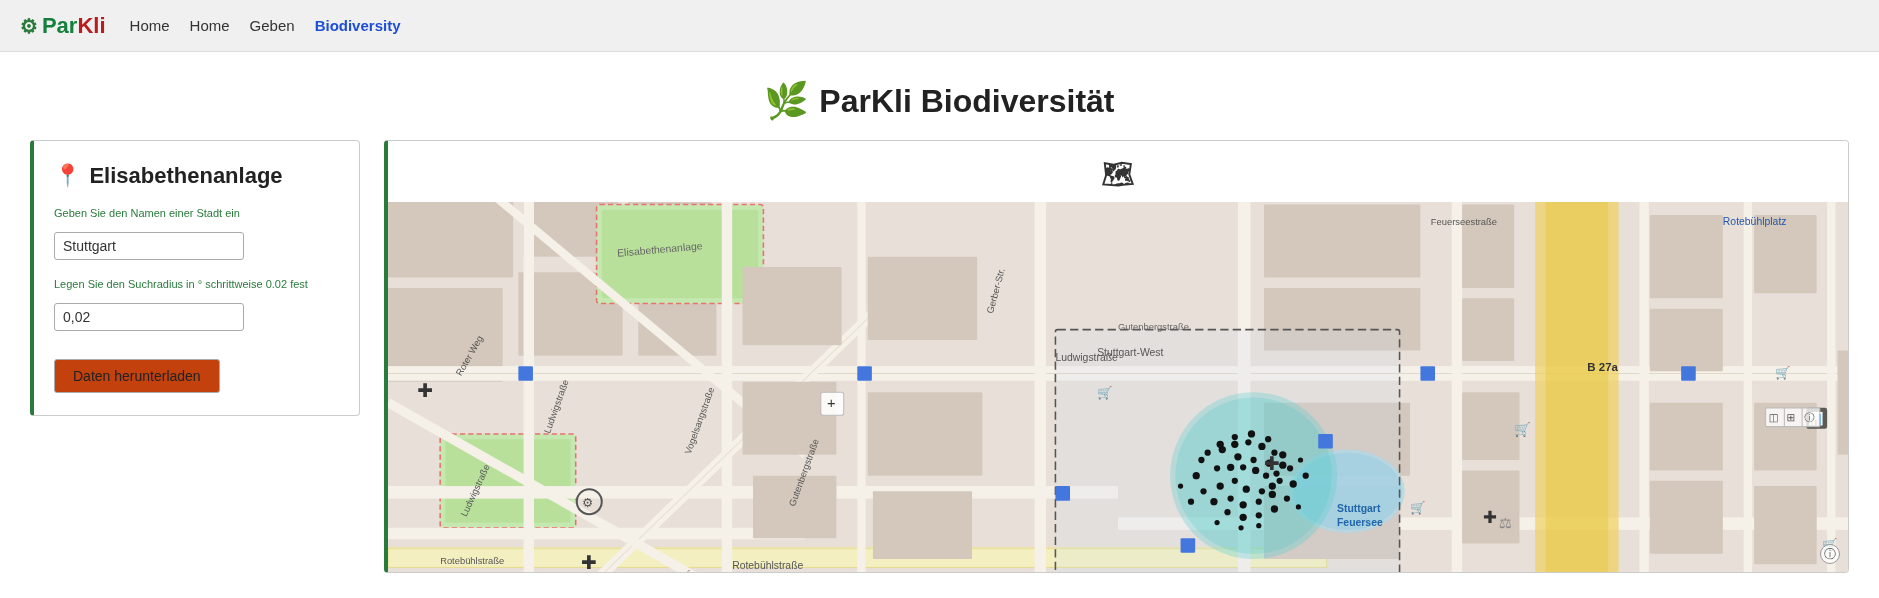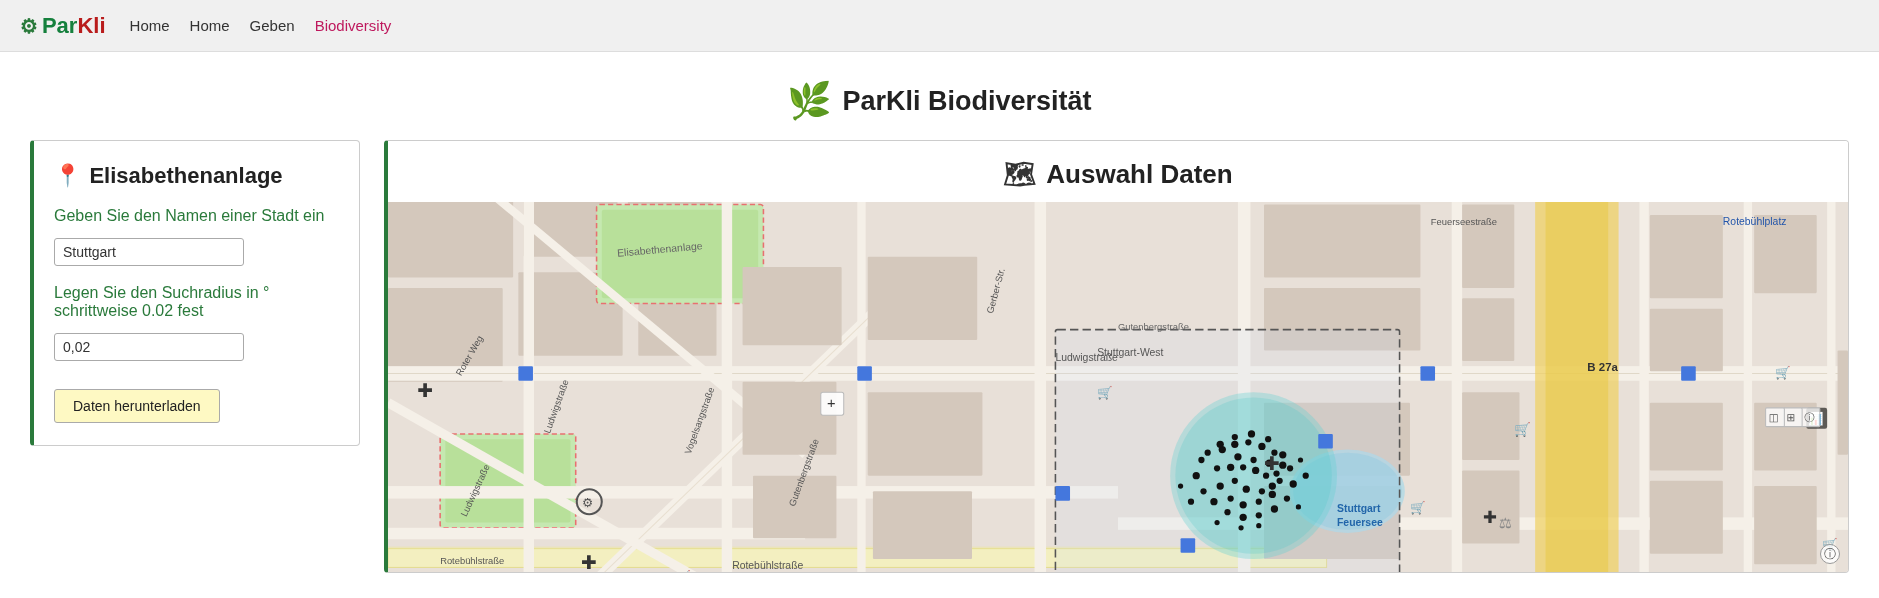--- a/index.html
+++ b/index.html
@@ -34,22 +34,22 @@
       display: flex;
       gap: 20px;
       list-style: none;
     }
     .nav-links li a {
       text-decoration: none;
       color: #333;
       font-size: 15px;
     }
     .nav-links li a.active {
-      font-weight: normal;
-      color: #be185d;
+      font-weight: bold;
+      color: #1d4ed8;
     }
 
     
     .page-content {
       background: #fff;
       min-height: calc(100vh - 52px);
     }
 
     
     .page-title-bar {
@@ -57,21 +57,21 @@
       justify-content: center;
       align-items: center;
       padding: 28px 0 18px 0;
       gap: 10px;
     }
     .page-title-bar .title-icon {
       font-size: 36px;
       color: #2a7a3b;
     }
     .page-title-bar h1 {
-      font-size: 27px;
+      font-size: 32px;
       font-weight: bold;
       color: #222;
     }
 
     
     .main-layout {
       display: flex;
       flex-direction: row;
       padding: 0 30px 30px 30px;
       gap: 24px;
@@ -98,41 +98,41 @@
       font-size: 22px;
       font-weight: bold;
       color: #222;
       margin-bottom: 8px;
     }
     .panel-title .loc-icon {
       font-size: 22px;
       color: #333;
     }
     .field-label {
-      font-size: 16px;
+      font-size: 11px;
       color: #2a7a3b;
       margin-bottom: 3px;
     }
     .text-input {
       width: 100%;
       border: 1px solid #aaa;
       border-radius: 3px;
       padding: 5px 8px;
       font-size: 14px;
       color: #333;
       margin-bottom: 8px;
       max-width: 190px;
     }
     .download-btn {
       display: inline-block;
       margin-top: 10px;
       padding: 8px 18px;
       border: 1px solid #aaa;
       border-radius: 3px;
-      background: #fef9c3;
+      background: #c2410c;
       font-size: 14px;
       color: #222;
       cursor: pointer;
       width: fit-content;
     }
 
     
     .right-panel {
       flex: 1;
       border: 1px solid #ccc;
@@ -225,21 +225,20 @@
 
       <label class="field-label">Legen Sie den Suchradius in ° schrittweise 0.02 fest</label>
       <input type="text" class="text-input" value="0,02" placeholder="0,02" style="">
 
       <button class="download-btn">Daten herunterladen</button>
     </div>
 
     <div class="right-panel">
       <div class="map-section-title">
         <span class="map-icon">🗺</span>
-        <span>Auswahl Daten</span>
       </div>
 
       <div class="map-container">
         
         <svg class="map-svg" viewBox="0 0 1400 370" preserveAspectRatio="xMidYMid slice" xmlns="http://www.w3.org/2000/svg">
 
           <rect width="1400" height="370" fill="#e8e0d8"></rect>
 
           <rect x="0" y="0" width="120" height="80" fill="#d4c8bc" rx="1"></rect>
           <rect x="130" y="0" width="90" height="60" fill="#d4c8bc" rx="1"></rect>

